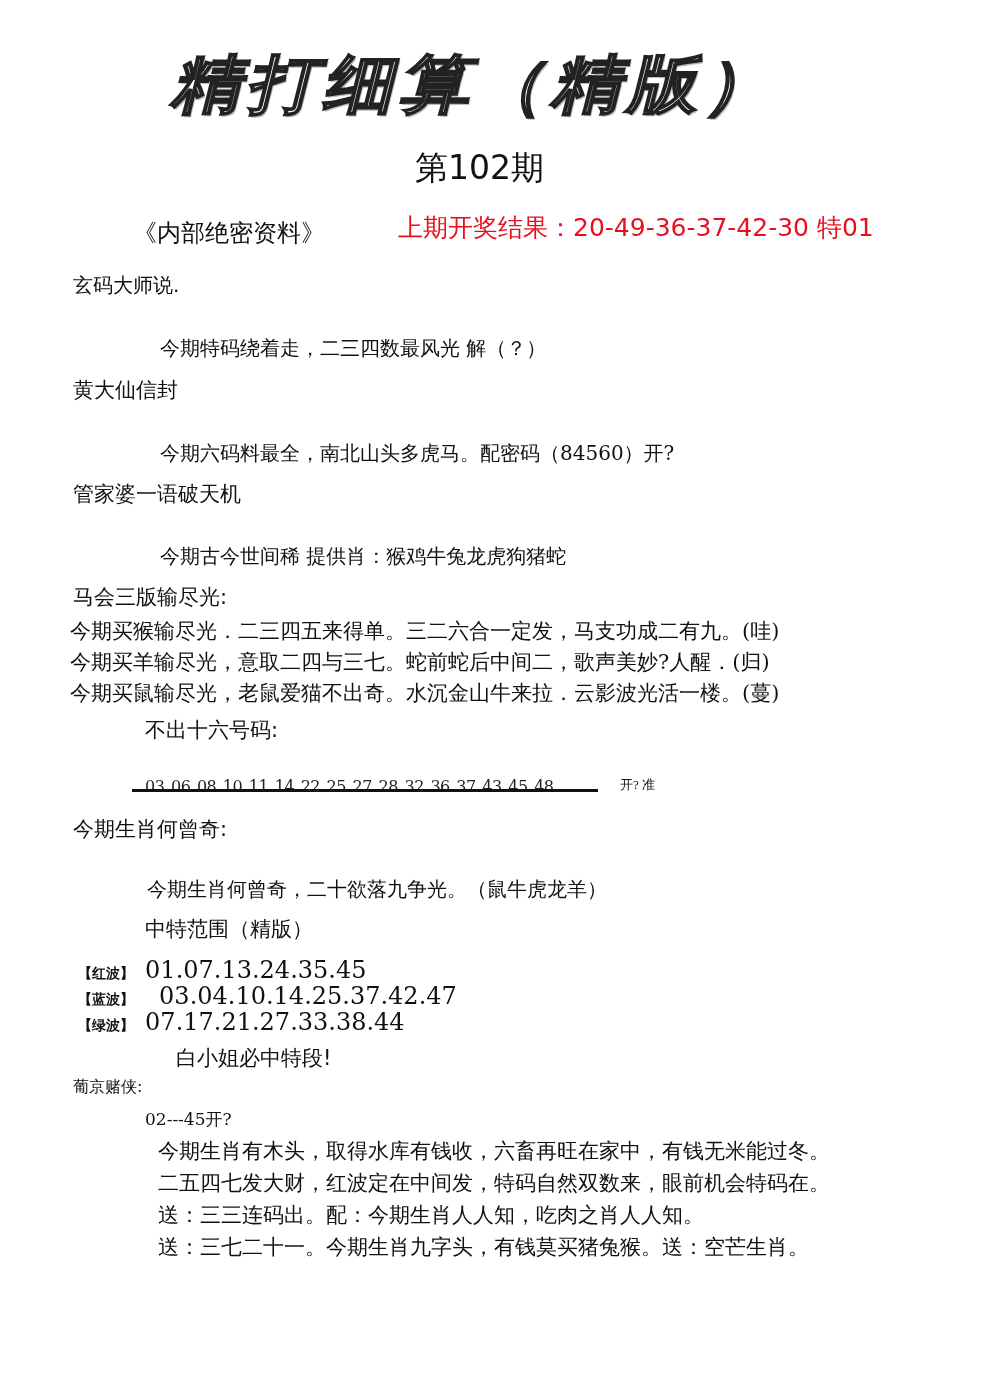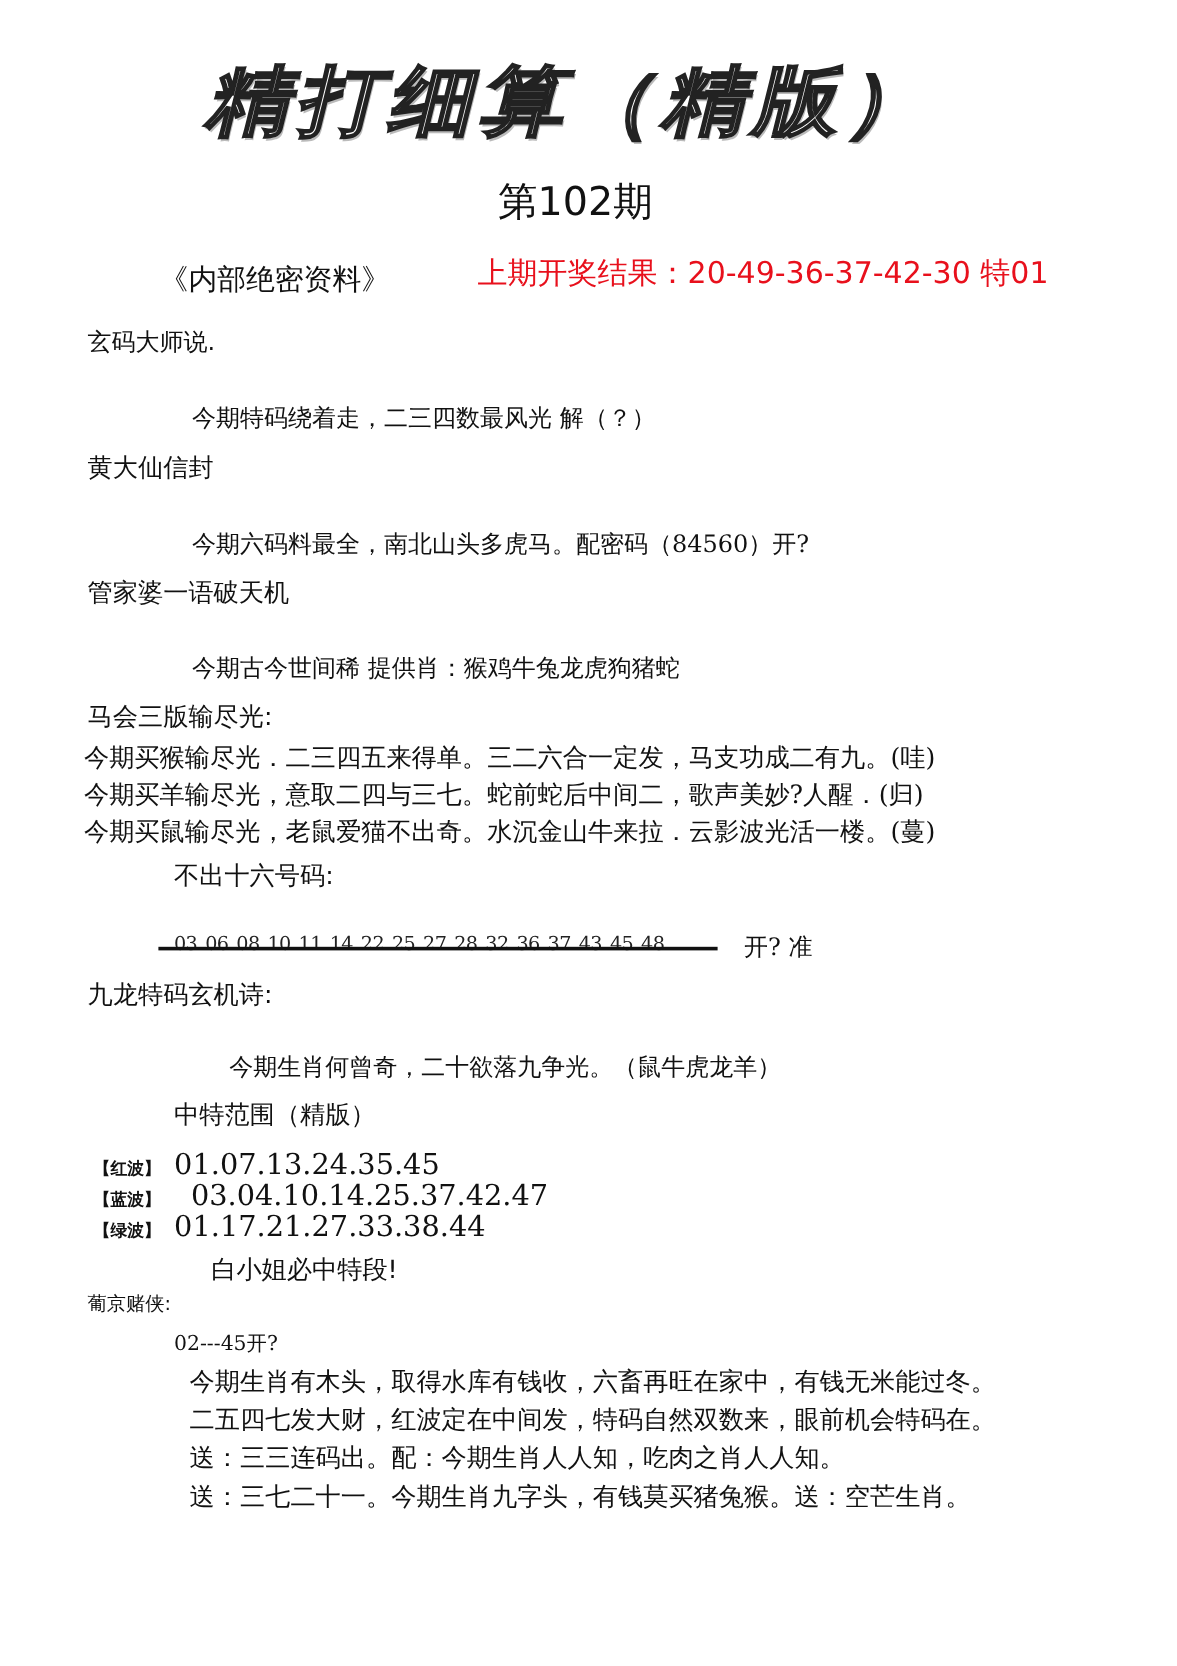--- a/index.html
+++ b/index.html
@@ -44,38 +44,38 @@
 <div class="abs body-text" style="left:160px;top:543px;">今期古今世间稀  提供肖：猴鸡牛兔龙虎狗猪蛇</div>
 
 <div class="abs heading big" style="left:73px;top:583px;">马会三版输尽光:</div>
 <div class="abs body-text big" style="left:70px;top:617px;">今期买猴输尽光．二三四五来得单。三二六合一定发，马支功成二有九。(哇)</div>
 <div class="abs body-text big" style="left:70px;top:648px;">今期买羊输尽光，意取二四与三七。蛇前蛇后中间二，歌声美妙?人醒．(归)</div>
 <div class="abs body-text big" style="left:70px;top:679px;">今期买鼠输尽光，老鼠爱猫不出奇。水沉金山牛来拉．云影波光活一楼。(蔓)</div>
 
 <div class="abs heading big" style="left:145px;top:716px;">不出十六号码:</div>
 <div class="abs strike-nums" style="left:145px;top:777px;word-spacing:2px;">03 06 08 10 11 14 22 25 27 28 32 36 37 43 45 48</div>
 <div class="strike-line"></div>
-<div class="abs body-text" style="left:620px;top:776px;font-size:20px;">开? 准</div>
+<div class="abs body-text" style="left:620px;top:776px;font-size:13px;font-family:Liberation Serif, serif;">开? 准</div>
 
-<div class="abs heading big" style="left:73px;top:815px;">九龙特码玄机诗:</div>
-<div class="abs body-text" style="left:147px;top:876px;margin-left:44px;">今期生肖何曾奇，二十欲落九争光。（鼠牛虎龙羊）</div>
+<div class="abs heading big" style="left:73px;top:815px;">今期生肖何曾奇:</div>
+<div class="abs body-text" style="left:147px;top:876px;">今期生肖何曾奇，二十欲落九争光。（鼠牛虎龙羊）</div>
 
 <div class="abs heading big" style="left:145px;top:915px;">中特范围（精版）</div>
 
 <div class="abs" style="left:78px;top:956px;">
   <span class="wave-label">【红波】</span>
   <span class="wave-nums" style="margin-left:6px;">01.07.13.24.35.45</span>
 </div>
 <div class="abs" style="left:78px;top:982px;">
   <span class="wave-label">【蓝波】</span>
   <span class="wave-nums" style="margin-left:20px;">03.04.10.14.25.37.42.47</span>
 </div>
 <div class="abs" style="left:78px;top:1008px;">
   <span class="wave-label">【绿波】</span>
-  <span class="wave-nums" style="margin-left:6px;">01.17.21.27.33.38.44</span>
+  <span class="wave-nums" style="margin-left:6px;">07.17.21.27.33.38.44</span>
 </div>
 
 <div class="abs heading big" style="left:176px;top:1044px;">白小姐必中特段!</div>
 <div class="abs body-text" style="left:145px;top:1108px;font-size:17px;">02---45开?</div>
 
 <div class="abs heading" style="left:73px;top:1077px;font-size:16px;">葡京赌侠:</div>
 <div class="abs body-text big" style="left:158px;top:1137px;">今期生肖有木头，取得水库有钱收，六畜再旺在家中，有钱无米能过冬。</div>
 <div class="abs body-text big" style="left:158px;top:1169px;">二五四七发大财，红波定在中间发，特码自然双数来，眼前机会特码在。</div>
 <div class="abs body-text big" style="left:158px;top:1201px;">送：三三连码出。配：今期生肖人人知，吃肉之肖人人知。</div>
 <div class="abs body-text big" style="left:158px;top:1233px;">送：三七二十一。今期生肖九字头，有钱莫买猪兔猴。送：空芒生肖。</div>

